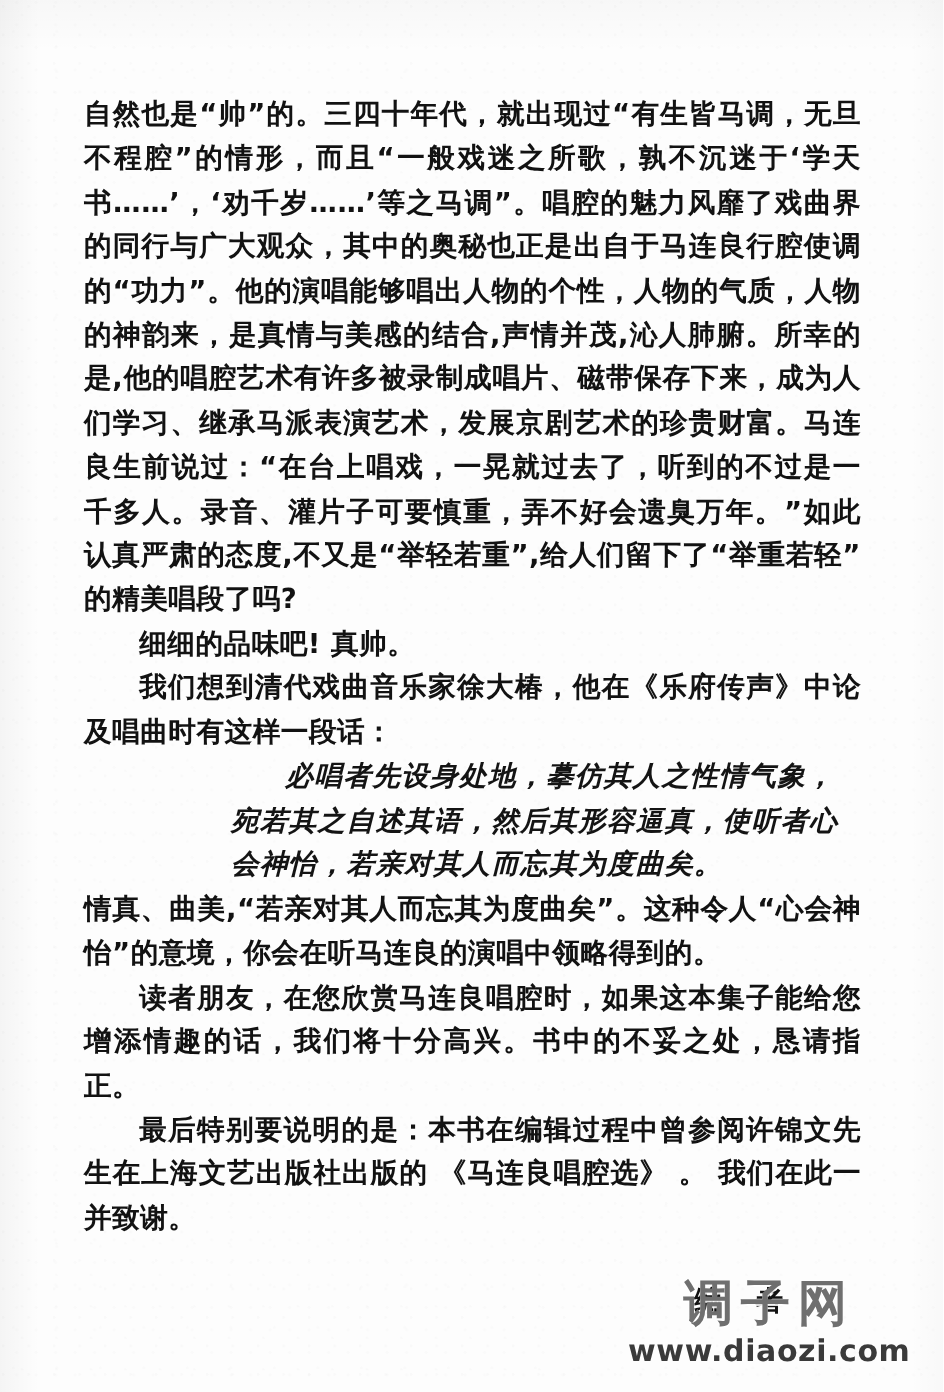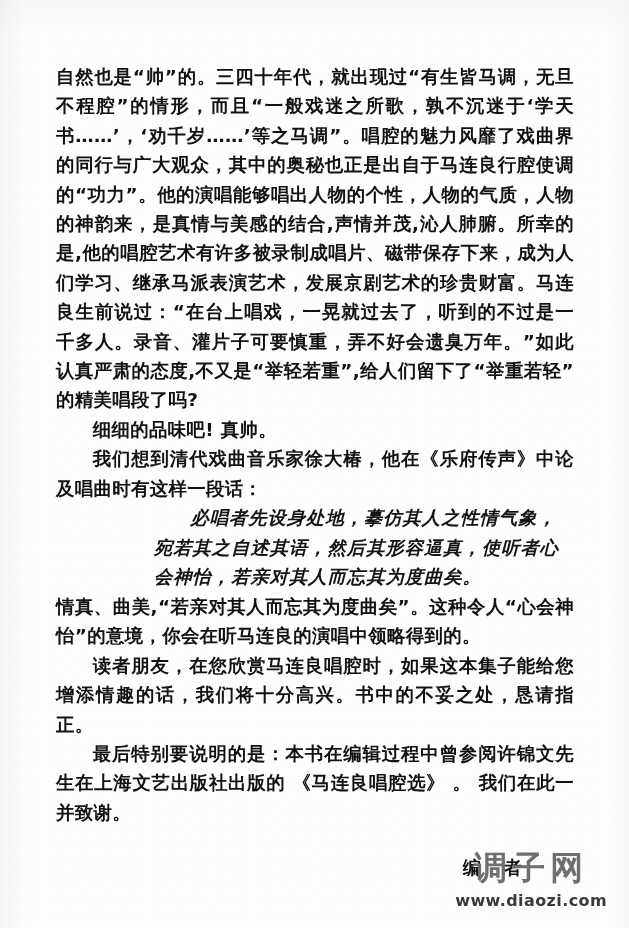--- a/index.html
+++ b/index.html
@@ -99,33 +99,33 @@
   
   #watermark {
     position: absolute;
     right: 22px;
     bottom: 16px;
     text-align: center;
     user-select: none;
     pointer-events: none;
   }
   #watermark-cn {
-    font-family: Liberation Serif, serif;
+    font-family: Liberation Sans, sans-serif;
     font-weight: 700;
     font-size: 33px;
     letter-spacing: 5px;
     line-height: 37px;
     color: #6f6f6f;
     text-shadow: 0 1px 0 rgba(255,255,255,0.85);
   }
   #watermark-url {
     margin-top: 2px;
     font-family: "DejaVu Sans", sans-serif;
     font-weight: 700;
-    font-size: 16px;
+    font-size: 20px;
     letter-spacing: 0.4px;
     line-height: 23px;
     color: #3a3a3a;
   }
 </style>
 </head>
 <body>
 
 <div id="page" style="background-color: rgb(253, 253, 253);">
 

